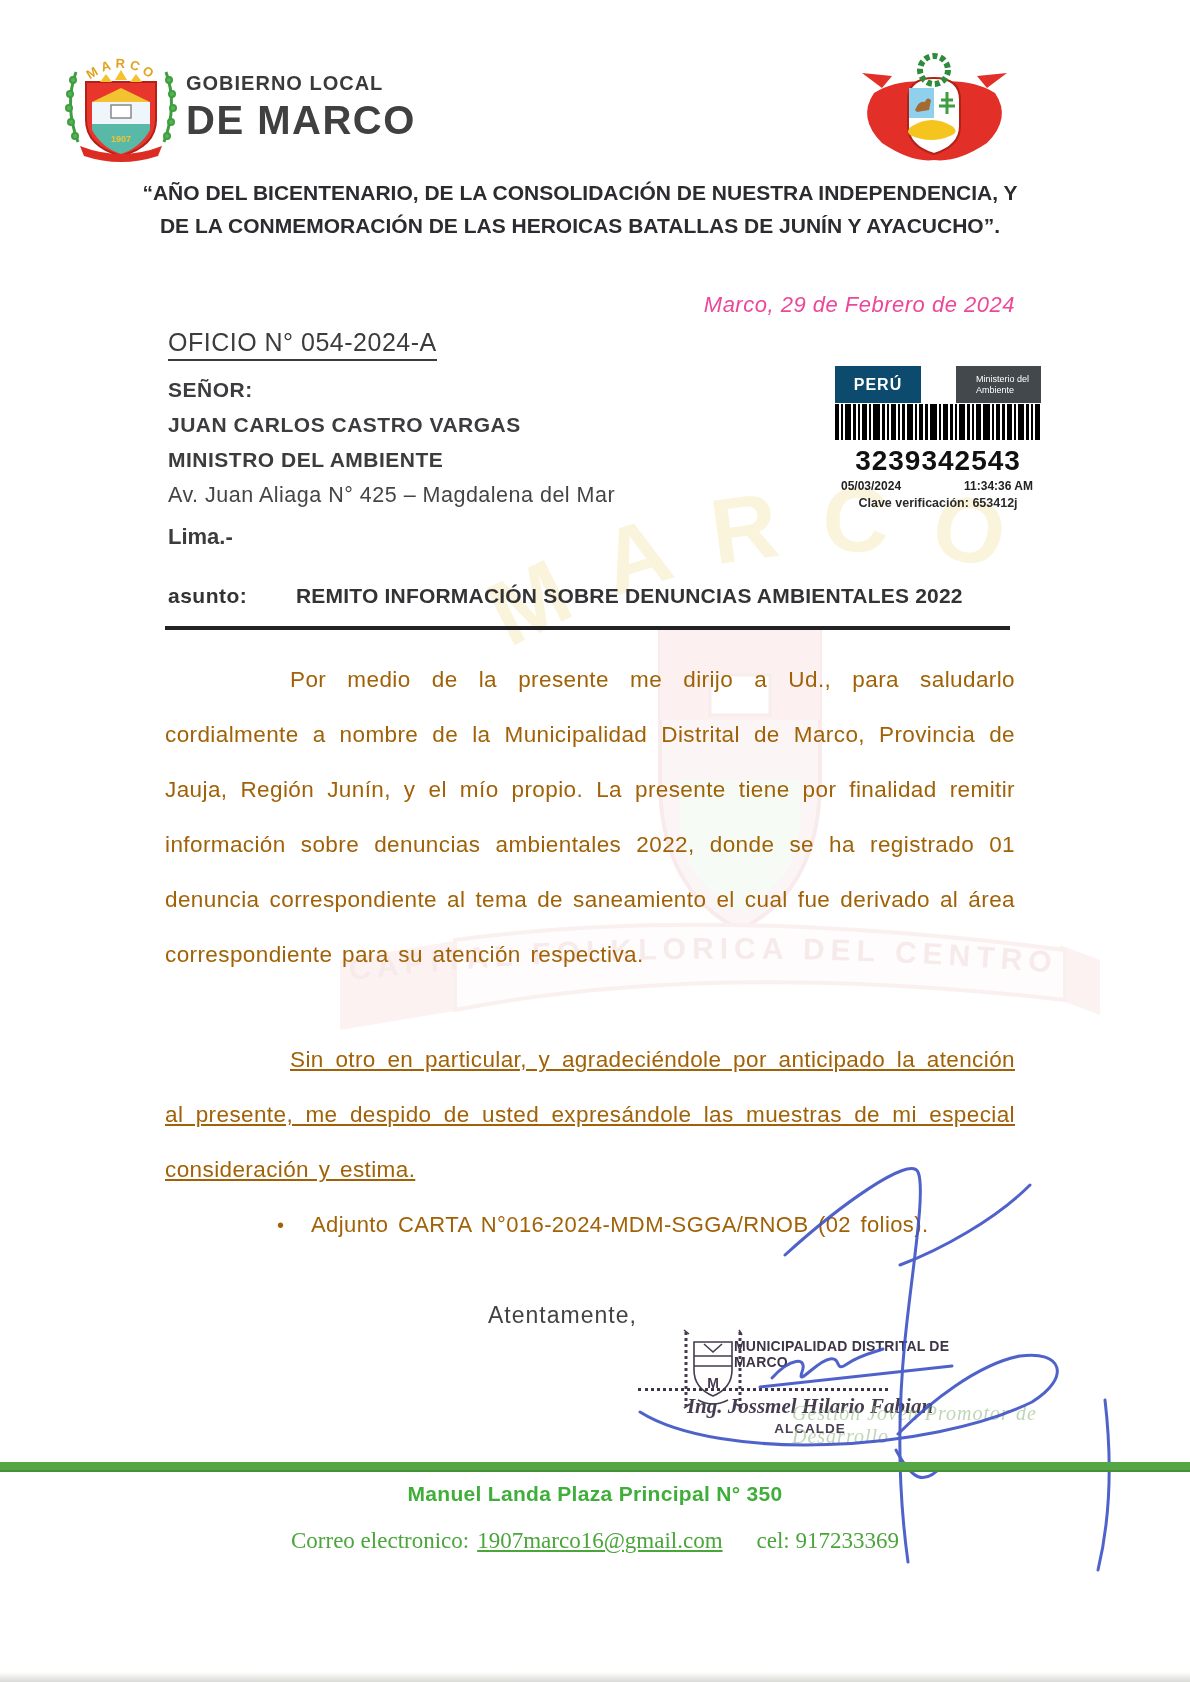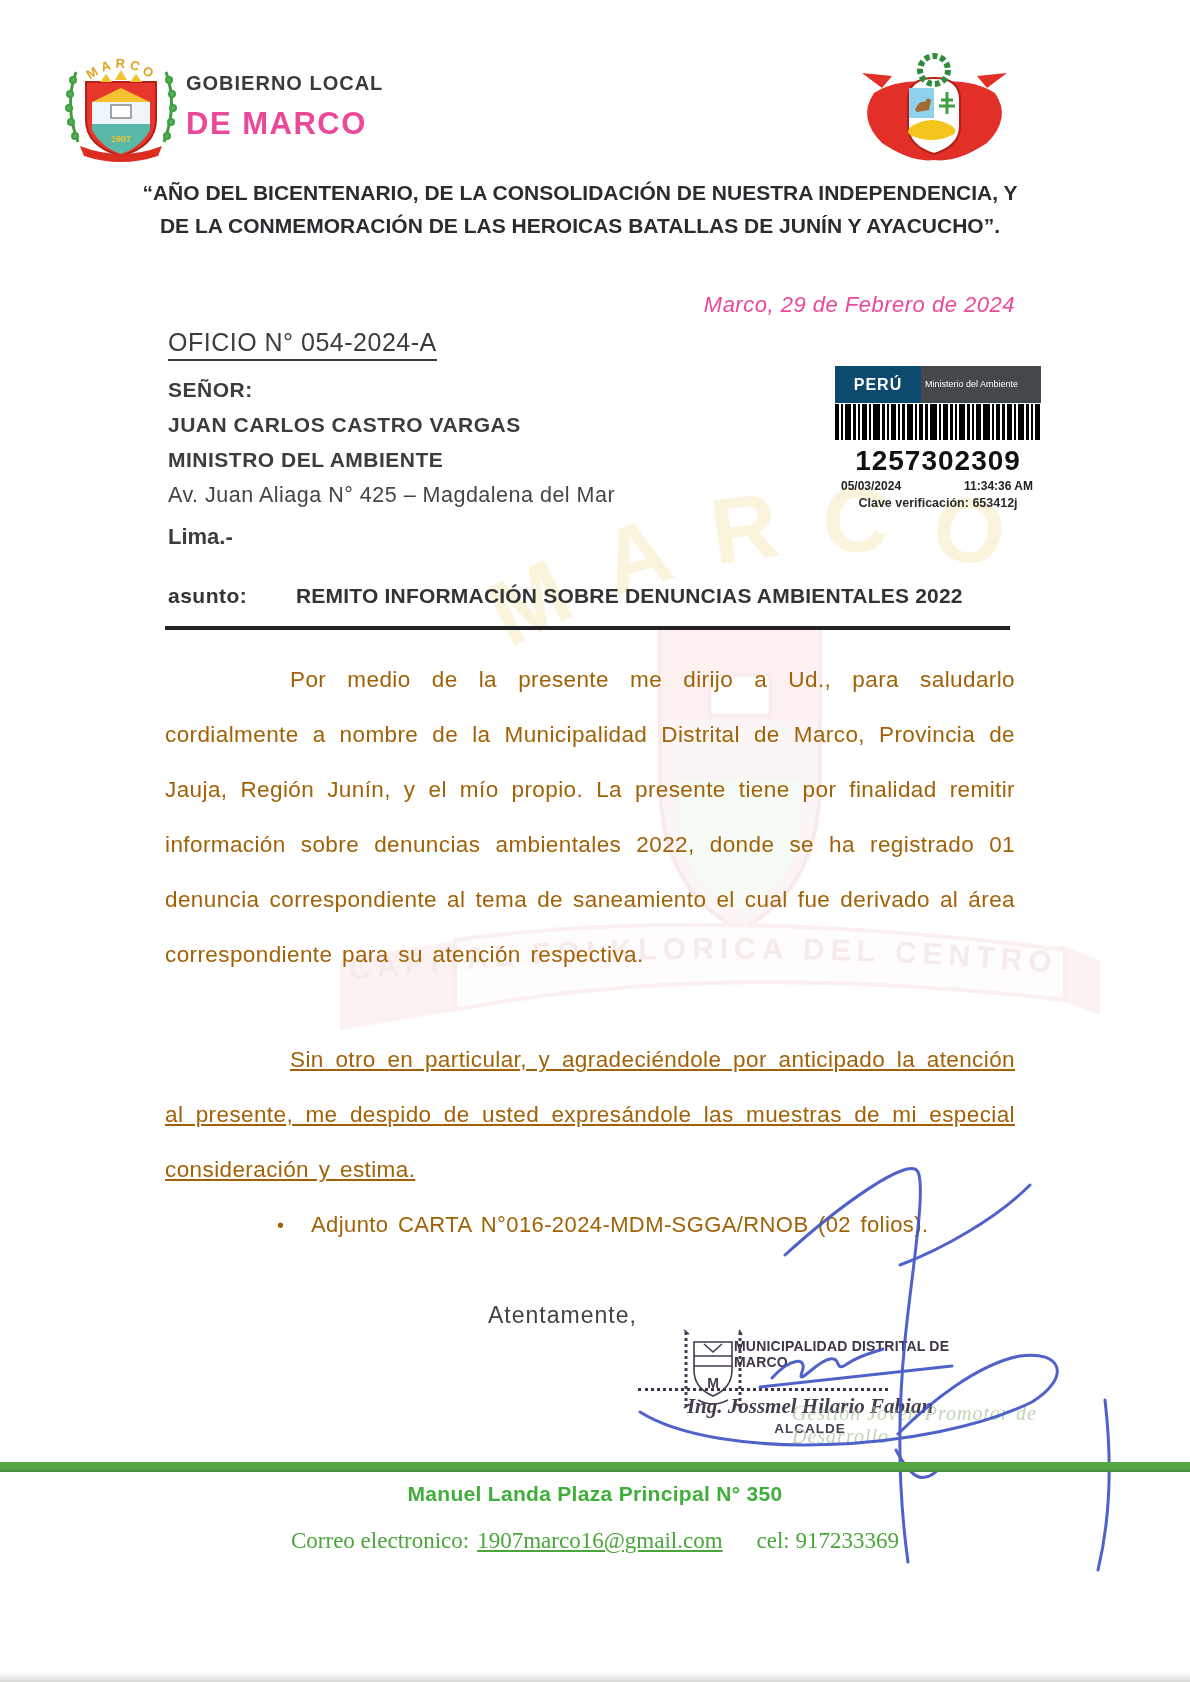--- a/index.html
+++ b/index.html
@@ -9,21 +9,21 @@
     margin:0 auto;
     background:#ffffff;
     font-family:"Liberation Sans", sans-serif;
     color:#3f3f41;
     overflow:hidden;
   }
   
   .crest-left{position:absolute;left:62px;top:50px;width:118px;height:115px;}
   .org-name{position:absolute;left:186px;top:72px;color:#3a3a3c;}
   .org-line1{font-size:20px;font-weight:bold;letter-spacing:1px;}
-  .org-line2{font-size:31px;font-weight:bold;letter-spacing:1.5px;margin-top:11px;color:#ec4899;}
+  .org-line2{font-size:40px;font-weight:bold;letter-spacing:1.5px;margin-top:3px;color:#404040;}
   .peru-coat{position:absolute;left:852px;top:48px;width:165px;height:120px;}
   
   .headline{
     position:absolute;left:140px;top:176px;width:880px;
     text-align:center;font-size:21px;font-weight:bold;line-height:33px;
     color:#2b2b30;letter-spacing:0px;
   }
   
   .dateline{position:absolute;left:165px;top:292px;width:850px;text-align:right;
     font-style:italic;font-size:22px;color:#ec4899;letter-spacing:.5px;}
@@ -33,21 +33,21 @@
   .recipient{position:absolute;left:168px;top:378px;font-size:21px;color:#3c3c3f;}
   .recipient .b{font-weight:bold;letter-spacing:.5px;margin-bottom:11px;}
   .recipient .addr{font-size:21.5px;margin-top:2px;letter-spacing:.5px;color:#454548;}
   .city{position:absolute;left:168px;top:524px;font-size:22px;font-weight:bold;color:#3c3c3f;}
   
   .rstamp{position:absolute;left:835px;top:366px;width:206px;}
   .rstamp-head{display:flex;height:37px;}
   .rstamp-peru{width:86px;background:#0c4a6e;color:#fff;font-weight:bold;font-size:16px;
     display:flex;align-items:center;justify-content:center;letter-spacing:1px;}
   .rstamp-min{flex:1;background:#43484c;color:#fff;font-size:9px;line-height:11px;
-    display:flex;align-items:center;padding-left:4px;}
+    display:flex;align-items:center;padding-left:20px;margin-left:35px;}
   .rstamp-barcode{width:206px;height:36px;margin-top:1px;}
   .rstamp-num{text-align:center;font-size:28px;font-weight:bold;color:#111;
     letter-spacing:1px;margin-top:1px;font-family:"Liberation Sans",sans-serif;}
   .rstamp-dt{display:flex;justify-content:space-between;padding:0 8px 0 6px;
     font-size:12px;font-weight:bold;color:#222;margin-top:2px;}
   .rstamp-ver{text-align:center;font-size:12.5px;font-weight:bold;color:#2a2a2a;margin-top:3px;}
   
   .subject{position:absolute;left:168px;top:584px;width:845px;font-size:21px;font-weight:bold;color:#333336;}
   .subject-label{display:inline-block;width:128px;letter-spacing:.5px;}
   .subject-text{letter-spacing:.2px;}
@@ -211,21 +211,21 @@
         <rect x="161" y="0" width="4" height="36"></rect>
           <rect x="167" y="0" width="3" height="36"></rect>
         <rect x="172" y="0" width="5" height="36"></rect>
           <rect x="179" y="0" width="2" height="36"></rect>
         <rect x="183" y="0" width="6" height="36"></rect>
           <rect x="191" y="0" width="3" height="36"></rect>
         <rect x="196" y="0" width="2" height="36"></rect>
           <rect x="200" y="0" width="5" height="36"></rect>
       </g>
     </svg>
-    <div class="rstamp-num">1257302309</div>
+    <div class="rstamp-num">3239342543</div>
     <div class="rstamp-dt">
       <span>05/03/2024</span>
       <span>11:34:36 AM</span>
     </div>
     <div class="rstamp-ver">Clave verificación: 653412j</div>
   </div>
 
   <div class="subject">
     <span class="subject-label">asunto:</span><span class="subject-text">REMITO INFORMACIÓN SOBRE DENUNCIAS AMBIENTALES 2022</span>
   </div>

